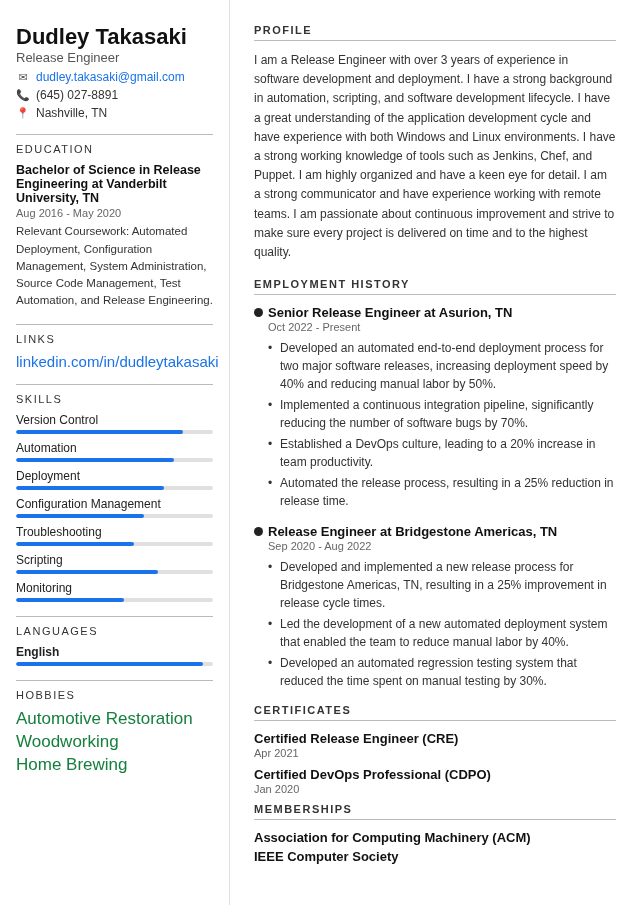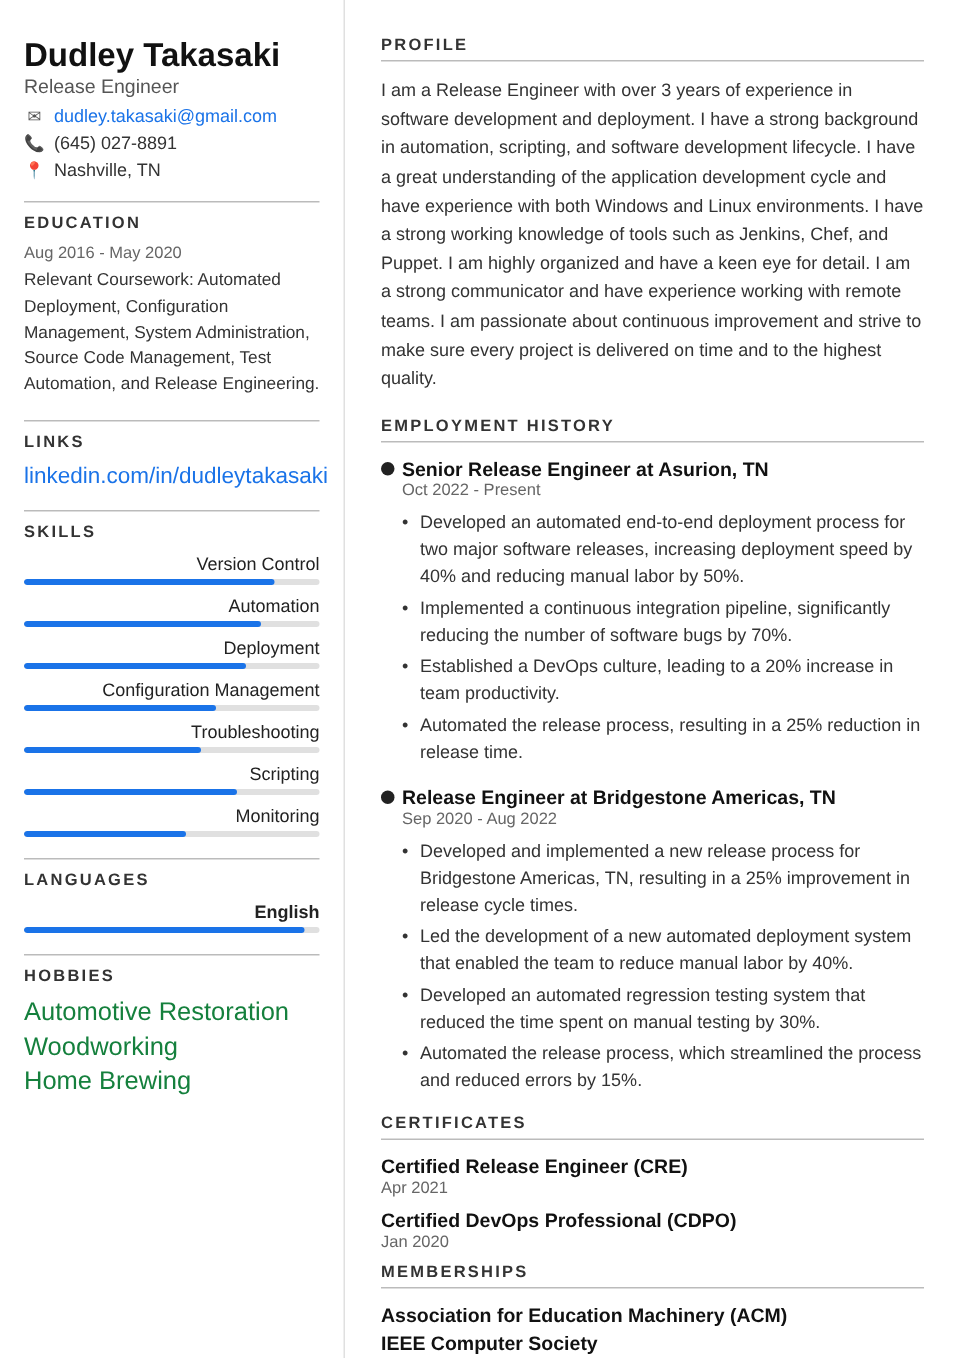--- a/index.html
+++ b/index.html
@@ -53,21 +53,21 @@
       width: 14px;
       text-align: center;
     }
     .section-divider {
       border: none;
       border-top: 1.5px solid #bbb;
       margin: 14px 0 8px 0;
     }
     .section-label {
       font-size: 11px;
-      font-weight: 700;
+      font-weight: 400;
       letter-spacing: 1.5px;
       color: #333;
       text-transform: uppercase;
       margin-bottom: 8px;
     }
     .edu-degree {
       font-size: 12.5px;
       font-weight: 700;
       color: #111;
       margin-bottom: 2px;
@@ -82,21 +82,20 @@
       color: #333;
       line-height: 1.5;
     }
     .link-item a {
       font-size: 15px;
       color: #1a73e8;
       text-decoration: none;
     }
     .skill-item {
       margin-bottom: 7px;
-      text-align: right;
     }
     .skill-name {
       font-size: 12px;
       color: #222;
       margin-bottom: 3px;
     }
     .skill-bar-bg {
       width: 100%;
       height: 4px;
       background: #e0e0e0;
@@ -216,20 +215,21 @@
       <span class="contact-icon">📞</span>
       <span>(645) 027-8891</span>
     </div>
     <div class="contact-item">
       <span class="contact-icon">📍</span>
       <span>Nashville, TN</span>
     </div>
 
     <hr class="section-divider">
     <div class="section-label">Education</div>
+    <div class="edu-degree">Bachelor of Science in Release Engineering at Vanderbilt University, TN</div>
     <div class="edu-date">Aug 2016 - May 2020</div>
     <div class="edu-courses">Relevant Coursework: Automated Deployment, Configuration Management, System Administration, Source Code Management, Test Automation, and Release Engineering.</div>
 
     <hr class="section-divider">
     <div class="section-label">Links</div>
     <div class="link-item">
       <a href="#">linkedin.com/in/dudleytakasaki</a>
     </div>
 
     <hr class="section-divider">
@@ -315,35 +315,34 @@
       <div class="emp-bullet">Automated the release process, resulting in a 25% reduction in release time.</div>
     </div>
 
     <div class="emp-entry">
       <div class="emp-dot"></div>
       <div class="emp-company">Release Engineer at Bridgestone Americas, TN</div>
       <div class="emp-date">Sep 2020 - Aug 2022</div>
       <div class="emp-bullet">Developed and implemented a new release process for Bridgestone Americas, TN, resulting in a 25% improvement in release cycle times.</div>
       <div class="emp-bullet">Led the development of a new automated deployment system that enabled the team to reduce manual labor by 40%.</div>
       <div class="emp-bullet">Developed an automated regression testing system that reduced the time spent on manual testing by 30%.</div>
-      <div class="emp-bullet">Automated the release process, which streamlined the process and reduced errors by 15%.</div>
     </div>
 
     <div class="main-section-label">Certificates</div>
     <hr class="main-divider">
 
     <div>
       <div class="cert-name">Certified Release Engineer (CRE)</div>
       <div class="cert-date">Apr 2021</div>
     </div>
     <div>
       <div class="cert-name">Certified DevOps Professional (CDPO)</div>
       <div class="cert-date">Jan 2020</div>
     </div>
 
     <div class="main-section-label">Memberships</div>
     <hr class="main-divider">
 
-    <div class="member-name">Association for Education Machinery (ACM)</div>
+    <div class="member-name">Association for Computing Machinery (ACM)</div>
     <div class="member-name">IEEE Computer Society</div>
 
   </div>
 </div>
 
 </body></html>

